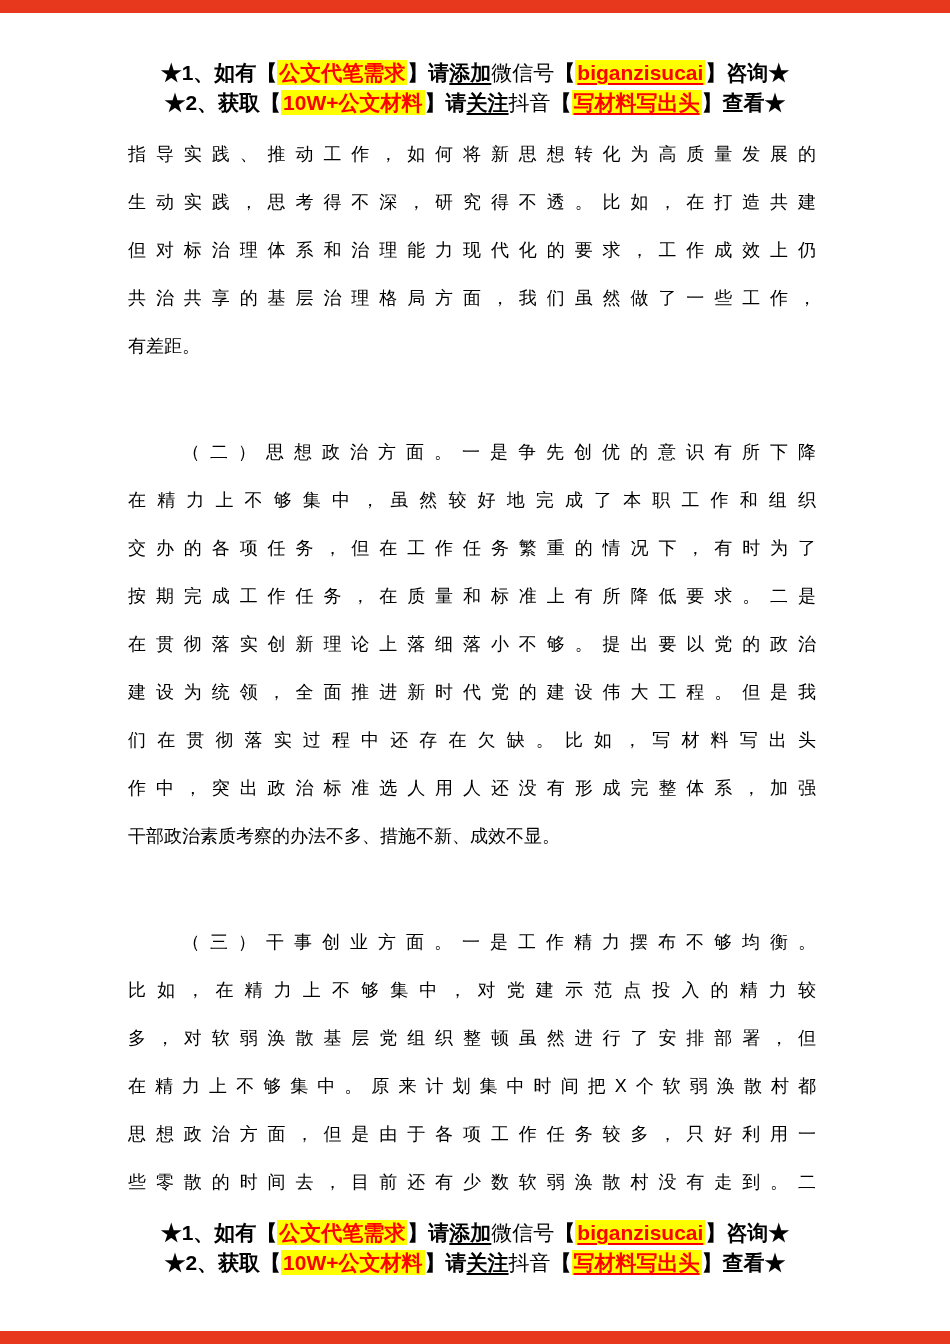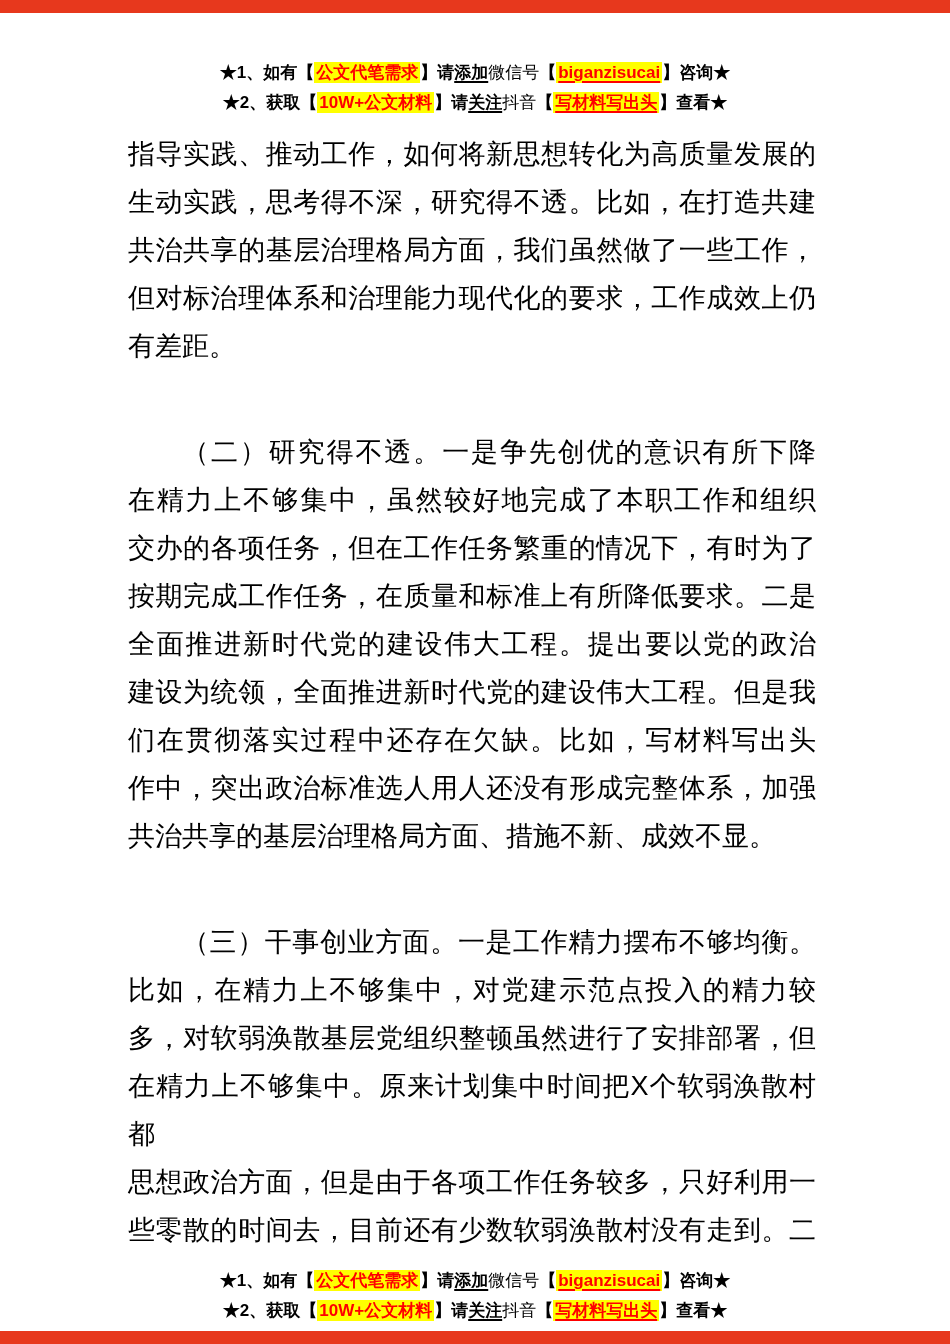--- a/index.html
+++ b/index.html
@@ -16,21 +16,21 @@
     font-family:"Liberation Sans",sans-serif;
     overflow:hidden;
   }
   .red-bar{position:absolute;left:0;width:950px;height:13px;background:var(--bar-red);}
   .red-bar.top{top:0;}
   .red-bar.bottom{bottom:0;}
 
   
   .promo{
     text-align:center;
-    font-size:17px;
+    font-size:21px;
     line-height:30px;
     font-weight:700;
     color:var(--ink);
   }
   .promo-header{padding-top:58px;}
   .promo-footer{padding-top:12px;}
   .promo-line{white-space:nowrap;}
   .seg{color:var(--ink);}
   .seg-bold{font-weight:700;}
   .seg-regular{font-weight:400;}
@@ -53,21 +53,21 @@
     padding:1px 2px;
     text-decoration:underline;
     text-underline-offset:3px;
     text-decoration-thickness:2px;
   }
 
   
   .doc{
     width:688px;
     margin:12px 0 0 128px;
-    font-size:27px;
+    font-size:18px;
     line-height:48px;
     color:var(--ink);
   }
   .para{margin:0 0 58px 0;}
   .para:last-child{margin-bottom:0;}
   .line{
     text-align:justify;
     text-align-last:justify;
   }
   .line.no-justify{
@@ -84,34 +84,34 @@
 
   <div class="promo promo-header">
       <div class="promo-line"><span class="seg seg-bold">★1、如有【</span><span class="seg seg-highlight">公文代笔需求</span><span class="seg seg-bold">】请</span><span class="seg seg-bold-underline">添加</span><span class="seg seg-regular">微信号</span><span class="seg seg-bold">【</span><span class="seg seg-highlight-underline">biganzisucai</span><span class="seg seg-bold">】咨询★</span></div>
       <div class="promo-line"><span class="seg seg-bold">★2、获取【</span><span class="seg seg-highlight">10W+公文材料</span><span class="seg seg-bold">】请</span><span class="seg seg-bold-underline">关注</span><span class="seg seg-regular">抖音</span><span class="seg seg-bold">【</span><span class="seg seg-highlight-underline">写材料写出头</span><span class="seg seg-bold">】查看★</span></div>
     </div>
 
   <div class="doc">
       <div class="para">
         <div class="line">指导实践、推动工作，如何将新思想转化为高质量发展的</div>
         <div class="line">生动实践，思考得不深，研究得不透。比如，在打造共建</div>
+        <div class="line">但对标治理体系和治理能力现代化的要求，工作成效上仍</div>
         <div class="line">共治共享的基层治理格局方面，我们虽然做了一些工作，</div>
-        <div class="line">但对标治理体系和治理能力现代化的要求，工作成效上仍</div>
         <div class="line no-justify">有差距。</div>
       </div>
       <div class="para">
-        <div class="line indent">（二）研究得不透。一是争先创优的意识有所下降</div>
+        <div class="line indent">（二）思想政治方面。一是争先创优的意识有所下降</div>
         <div class="line">在精力上不够集中，虽然较好地完成了本职工作和组织</div>
         <div class="line">交办的各项任务，但在工作任务繁重的情况下，有时为了</div>
         <div class="line">按期完成工作任务，在质量和标准上有所降低要求。二是</div>
-        <div class="line">全面推进新时代党的建设伟大工程。提出要以党的政治</div>
+        <div class="line">在贯彻落实创新理论上落细落小不够。提出要以党的政治</div>
         <div class="line">建设为统领，全面推进新时代党的建设伟大工程。但是我</div>
         <div class="line">们在贯彻落实过程中还存在欠缺。比如，写材料写出头</div>
         <div class="line">作中，突出政治标准选人用人还没有形成完整体系，加强</div>
-        <div class="line no-justify">共治共享的基层治理格局方面、措施不新、成效不显。</div>
+        <div class="line no-justify">干部政治素质考察的办法不多、措施不新、成效不显。</div>
       </div>
       <div class="para">
         <div class="line indent">（三）干事创业方面。一是工作精力摆布不够均衡。</div>
         <div class="line">比如，在精力上不够集中，对党建示范点投入的精力较</div>
         <div class="line">多，对软弱涣散基层党组织整顿虽然进行了安排部署，但</div>
         <div class="line">在精力上不够集中。原来计划集中时间把X个软弱涣散村都</div>
         <div class="line">思想政治方面，但是由于各项工作任务较多，只好利用一</div>
         <div class="line">些零散的时间去，目前还有少数软弱涣散村没有走到。二</div>
       </div>
     </div>

